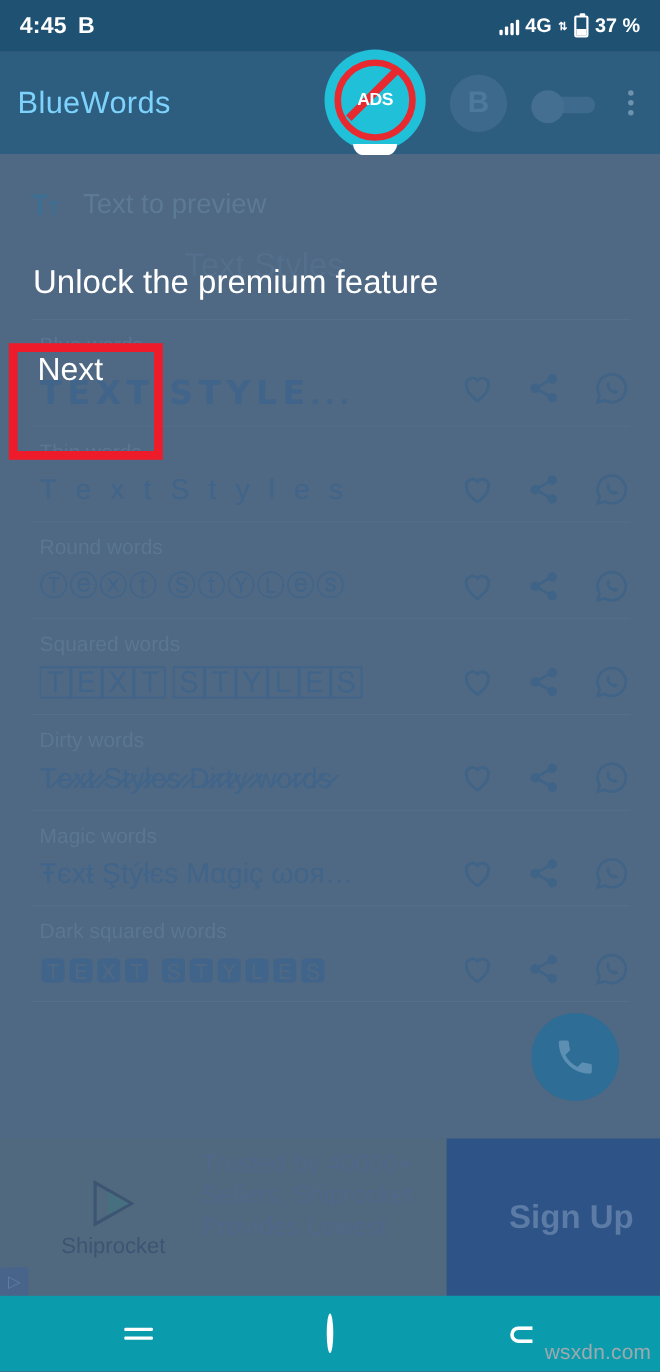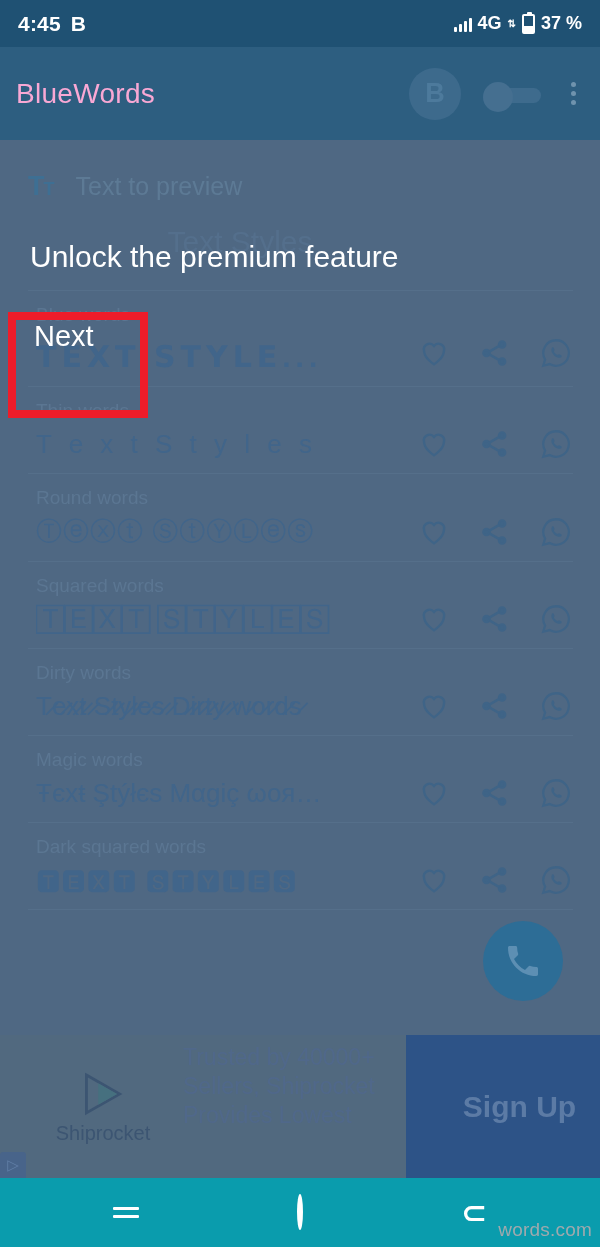--- a/index.html
+++ b/index.html
@@ -86,21 +86,21 @@
     left: 0; top: 47px;
     width: 600px; height: 93px;
     background: #2d5e80;
     display: flex;
     align-items: center;
     padding: 0 16px;
     box-sizing: border-box;
   }
   #app-title {
     font-size: 28px;
-    color: #f9a8d4;
+    color: #7dd3fc;
     font-weight: normal;
     letter-spacing: 0.3px;
     flex: 1;
   }
   .bar-actions {
     display: flex;
     align-items: center;
     gap: 22px;
     padding-right: 4px;
   }
@@ -450,20 +450,26 @@
           <span class="knob"></span>
       </div>
       <div class="kebab">
           <i></i>
           <i></i>
           <i></i>
         </div>
     </div>
   </div>
 
+  <div id="no-ads-badge">
+    <div class="ring">
+      <span class="ads-text">ADS</span>
+      <span class="slash"></span>
+    </div>
+  </div>
 
   <div id="content">
 
     <div id="input-row">
       <span id="tt-icon">T<small>T</small></span>
       <span id="input-placeholder">Text to preview</span>
     </div>
 
     <div id="entered-text">Text Styles</div>
 
@@ -693,16 +699,16 @@
     <div id="adchoices">▷</div>
   </div>
 
   <div id="nav-bar">
     <div class="nav-btn" id="nav-recents">
         <i></i>
         <i></i>
       </div>
     <div class="nav-btn"><span id="nav-home"></span></div>
     <div class="nav-btn" id="nav-back">⊂</div>
-    <div id="watermark">words.com</div>
+    <div id="watermark">wsxdn.com</div>
   </div>
 
 </div>
 
 </body></html>

